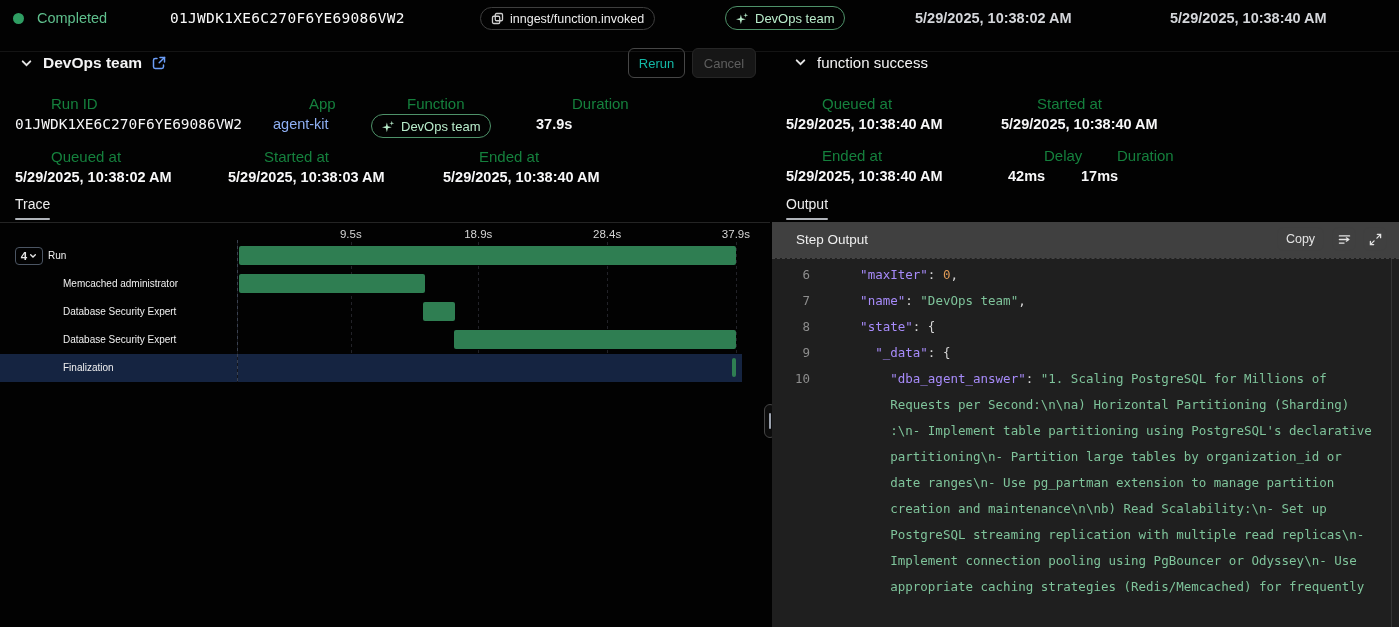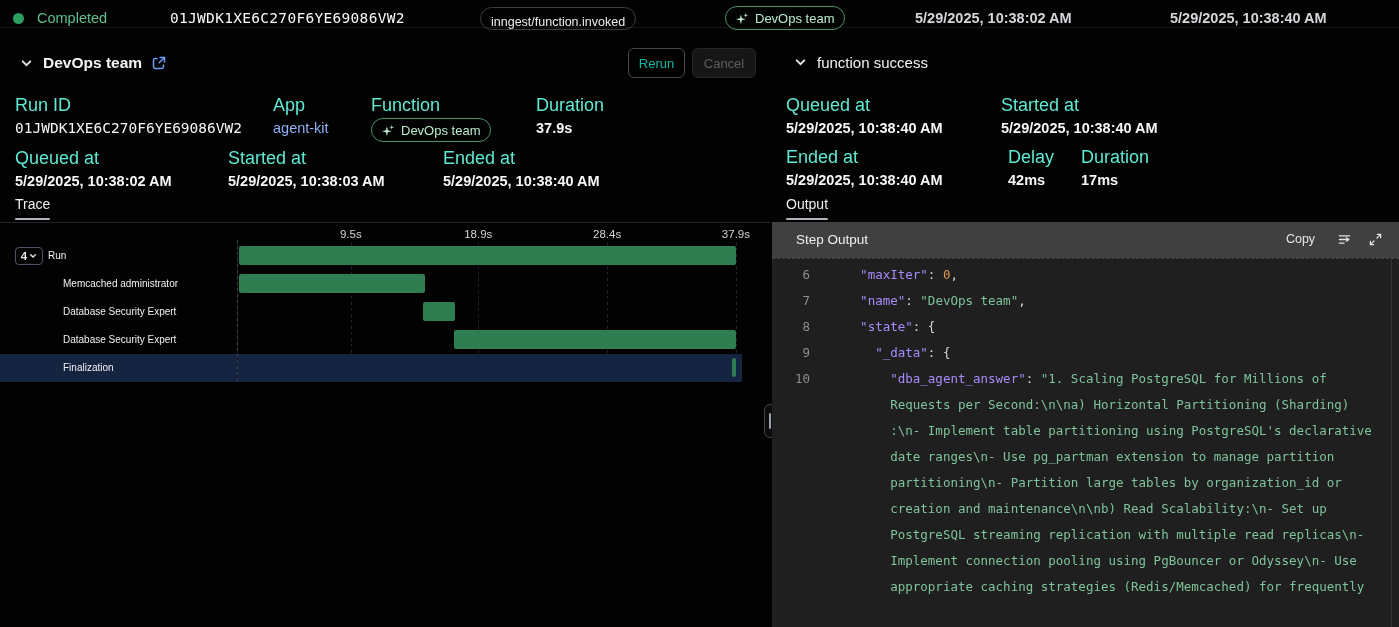--- a/index.html
+++ b/index.html
@@ -4,26 +4,26 @@
 <style>
   * { margin:0; padding:0; box-sizing:border-box; }
   html,body { background:#000; }
   .app {
     position:relative; width:1399px; height:627px; overflow:hidden;
     background:#020202; color:#e5e5e5;
     font-family:"Liberation Sans", sans-serif; font-size:14px;
   }
 
   
-  .topbar { position:absolute; left:0; top:0; width:1399px; height:28px; border-bottom:1px solid #141414; }
+  .topbar { position:absolute; left:0; top:0; width:1399px; height:52px; border-bottom:1px solid #141414; }
   .status-dot { position:absolute; left:13px; top:13px; width:11px; height:11px; border-radius:50%; background:var(--status-dot); }
   .status-label { position:absolute; left:37px; top:0; line-height:36px; font-size:14.5px; color:var(--status-green); }
   .topbar-runid { position:absolute; left:170px; top:0; line-height:36px; font-family:"DejaVu Sans Mono", monospace; font-size:14.5px; color:#fafafa; letter-spacing:.3px; }
   .pill { display:inline-flex; align-items:center; gap:6px; border-radius:12px; padding:0 10px; height:23px; font-size:12.5px; }
-  .event-badge { position:absolute; left:480px; top:7px; border:1px solid #3e3e3e; color:#ededed;flex-direction:column; }
+  .event-badge { position:absolute; left:480px; top:7px; border:1px solid #3e3e3e; color:#ededed; }
   .event-badge svg { width:13px; height:13px; color:#cfcfcf; }
   .fn-badge { border:1px solid var(--badge-border); color:var(--badge-text); }
   .fn-badge svg { width:13px; height:13px; }
   .topbar-fn { position:absolute; left:725px; top:6px; height:24px; font-size:13px; }
   .topbar-time { position:absolute; top:0; line-height:36px; font-size:14.5px; font-weight:700; color:#d4d6da; }
   .t1 { left:915px; } .t2 { left:1170px; }
 
   
   .left-panel  { position:absolute; left:0;   top:36px; width:770px;  height:591px; }
   .right-panel { position:absolute; left:772px; top:36px; width:627px; height:591px; }
@@ -33,21 +33,21 @@
   .chev { width:13px; height:13px; color:#e5e5e5; }
   .panel-title-row { position:absolute; top:18px; display:flex; align-items:center; gap:10px; }
   .panel-title { font-size:15.5px; font-weight:700; color:#f4f4f5; }
   .ext-link { color:#6c9ef8; display:inline-flex; }
   .ext-link svg { width:14px; height:14px; }
 
   .btn { position:absolute; top:12px; height:30px; border-radius:6px; font-size:13px; font-family:"Liberation Sans",sans-serif; display:flex; align-items:center; justify-content:center; cursor:pointer; }
   .btn-rerun { left:628px; width:57px; background:transparent; border:1px solid #464646; color:#14b8a6; }
   .btn-cancel { left:692px; width:64px; background:#161616; border:1px solid #262626; color:#5e5e5e; }
 
-  .meta-label { font-size:18px; color:#5eead4; }
+  .meta-label { font-size:15px; color:#15803d;margin-left:36px; }
   .meta-value { margin-top:4px; font-size:14.5px; font-weight:700; color:#f7f7f8; white-space:nowrap; }
   .meta-value.mono { font-family:"DejaVu Sans Mono", monospace; font-weight:400; font-size:14.5px; }
   .meta-value.link { color:var(--link-blue); font-weight:400; }
   .meta-col { position:absolute; }
   .badge-val { margin-top:2px; }
   .badge-val .pill { height:24px; font-size:13px; }
 
   .tab { position:absolute; font-size:14px; color:#ededed; padding-bottom:8px; }
   .tab::after { content:""; position:absolute; left:0; right:0; bottom:0; height:2px; background:#b0b4ba; border-radius:1px; }
   .section-rule { position:absolute; left:0; height:1px; background:#242424; }
@@ -287,25 +287,25 @@
         <div class="code-line">
           <span class="ln"></span>
           <span class="ct"><span class="tok-plain">        </span><span class="tok-str">Requests per Second:\n\na) Horizontal Partitioning (Sharding)</span></span>
         </div>
         <div class="code-line">
           <span class="ln"></span>
           <span class="ct"><span class="tok-plain">        </span><span class="tok-str">:\n- Implement table partitioning using PostgreSQL's declarative</span></span>
         </div>
         <div class="code-line">
           <span class="ln"></span>
+          <span class="ct"><span class="tok-plain">        </span><span class="tok-str">partitioning\n- Partition large tables by organization_id or</span></span>
+        </div>
+        <div class="code-line">
+          <span class="ln"></span>
           <span class="ct"><span class="tok-plain">        </span><span class="tok-str">date ranges\n- Use pg_partman extension to manage partition</span></span>
-        </div>
-        <div class="code-line">
-          <span class="ln"></span>
-          <span class="ct"><span class="tok-plain">        </span><span class="tok-str">partitioning\n- Partition large tables by organization_id or</span></span>
         </div>
         <div class="code-line">
           <span class="ln"></span>
           <span class="ct"><span class="tok-plain">        </span><span class="tok-str">creation and maintenance\n\nb) Read Scalability:\n- Set up</span></span>
         </div>
         <div class="code-line">
           <span class="ln"></span>
           <span class="ct"><span class="tok-plain">        </span><span class="tok-str">PostgreSQL streaming replication with multiple read replicas\n-</span></span>
         </div>
         <div class="code-line">

